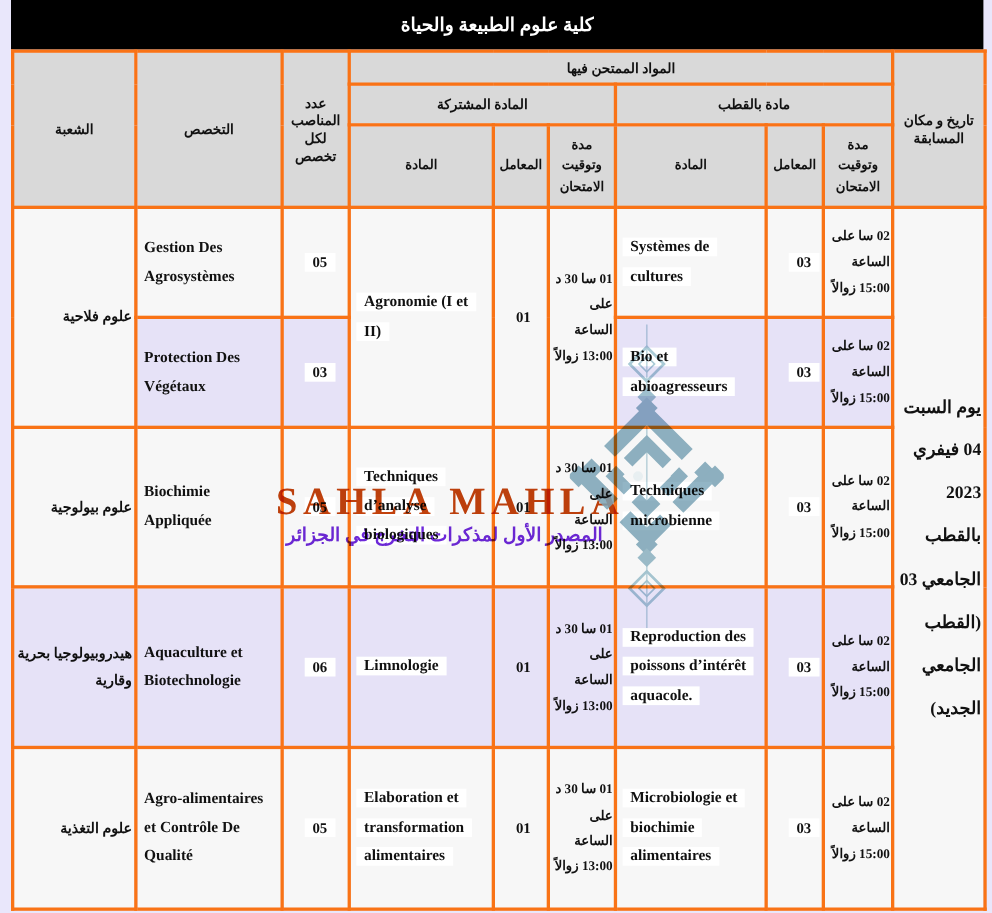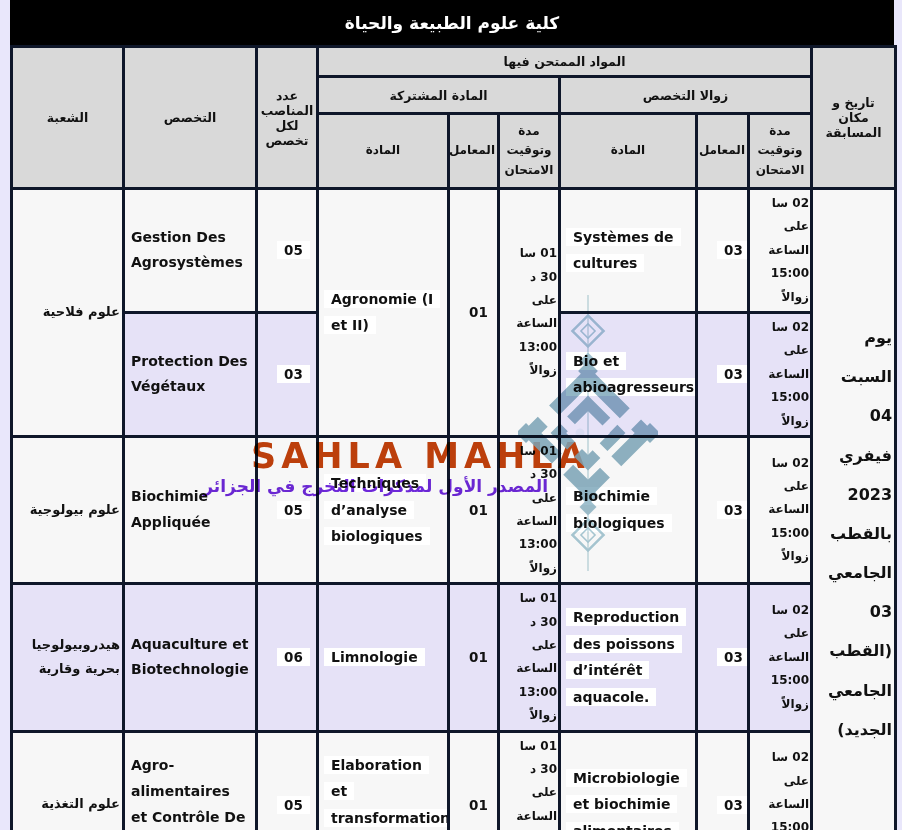--- a/index.html
+++ b/index.html
@@ -6,35 +6,35 @@
   html,body { width:902px; }
   body {
     font-family:"DejaVu Sans", sans-serif;
     background:#e9e7fb;
     width:902px; height:830px;
     overflow:hidden;
     position:relative;
     font-weight:bold;
     color:#111;
   }
-  .page { position:relative; width:902px; height:830px; }
+  .page { position:relative; width:902px; height:830px;font-family:Liberation Serif, serif; }
   .sheet { position:absolute; left:10px; top:0; width:884px; }
 
   .titlebar {
     background:#000; color:#fff;
     height:45px; display:flex; align-items:center; justify-content:center;
     font-size:17px; letter-spacing:.2px;
   }
 
   table {
     border-collapse:collapse; table-layout:fixed;
     width:884px; direction:ltr;
   }
   th, td {
-    border:3px solid #0f172a;
+    border:3px solid #f97316;
     vertical-align:middle;
     padding:2px;
     overflow:hidden;
   }
   thead th { background:#d9d9d9; font-size:12.5px; direction:rtl; font-weight:bold; }
   thead .leaf { font-size:12px; line-height:1.6; }
 
   .bg-w { background:#f7f7f7; }
   .bg-l { background:#e6e2f7; }
   td.branch { font-size:13px; direction:rtl; line-height:1.9; }
@@ -95,21 +95,21 @@
       <thead>
         <tr style="height:30px">
           <th rowspan="3">الشعبة</th>
           <th rowspan="3">التخصص</th>
           <th rowspan="3">عدد المناصب لكل تخصص</th>
           <th colspan="6">المواد الممتحن فيها</th>
           <th rowspan="3">تاريخ و مكان المسابقة</th>
         </tr>
         <tr style="height:37px">
           <th colspan="3">المادة المشتركة</th>
-          <th colspan="3">زوالا التخصص</th>
+          <th colspan="3">مادة بالقطب</th>
         </tr>
         <tr style="height:75px">
           <th class="leaf">المادة</th>
           <th class="leaf">المعامل</th>
           <th class="leaf">مدة وتوقيت الامتحان</th>
           <th class="leaf">المادة</th>
           <th class="leaf">المعامل</th>
           <th class="leaf">مدة وتوقيت الامتحان</th>
         </tr>
       </thead>
@@ -135,21 +135,21 @@
           <td class="dur bg-l">02 سا على الساعة 15:00 زوالاً</td>
         </tr>
 
         <tr style="height:145px">
           <td class="branch bg-w">علوم بيولوجية</td>
           <td class="spec bg-w">Biochimie Appliquée</td>
           <td class="num bg-w"><span class="hl">05</span></td>
           <td class="subj bg-w"><span class="hl">Techniques d’analyse biologiques</span></td>
           <td class="num bg-w">01</td>
           <td class="dur bg-w">01 سا 30 د على الساعة 13:00 زوالاً</td>
-          <td class="subj bg-w"><span class="hl">Biochimie biologiques</span></td>
+          <td class="subj bg-w"><span class="hl">Techniques microbienne</span></td>
           <td class="num bg-w"><span class="hl">03</span></td>
           <td class="dur bg-w">02 سا على الساعة 15:00 زوالاً</td>
         </tr>
 
         <tr style="height:146px">
           <td class="branch bg-l">هيدروبيولوجيا بحرية وقارية</td>
           <td class="spec bg-l">Aquaculture et Biotechnologie</td>
           <td class="num bg-l"><span class="hl">06</span></td>
           <td class="subj bg-l"><span class="hl">Limnologie</span></td>
           <td class="num bg-l">01</td>

